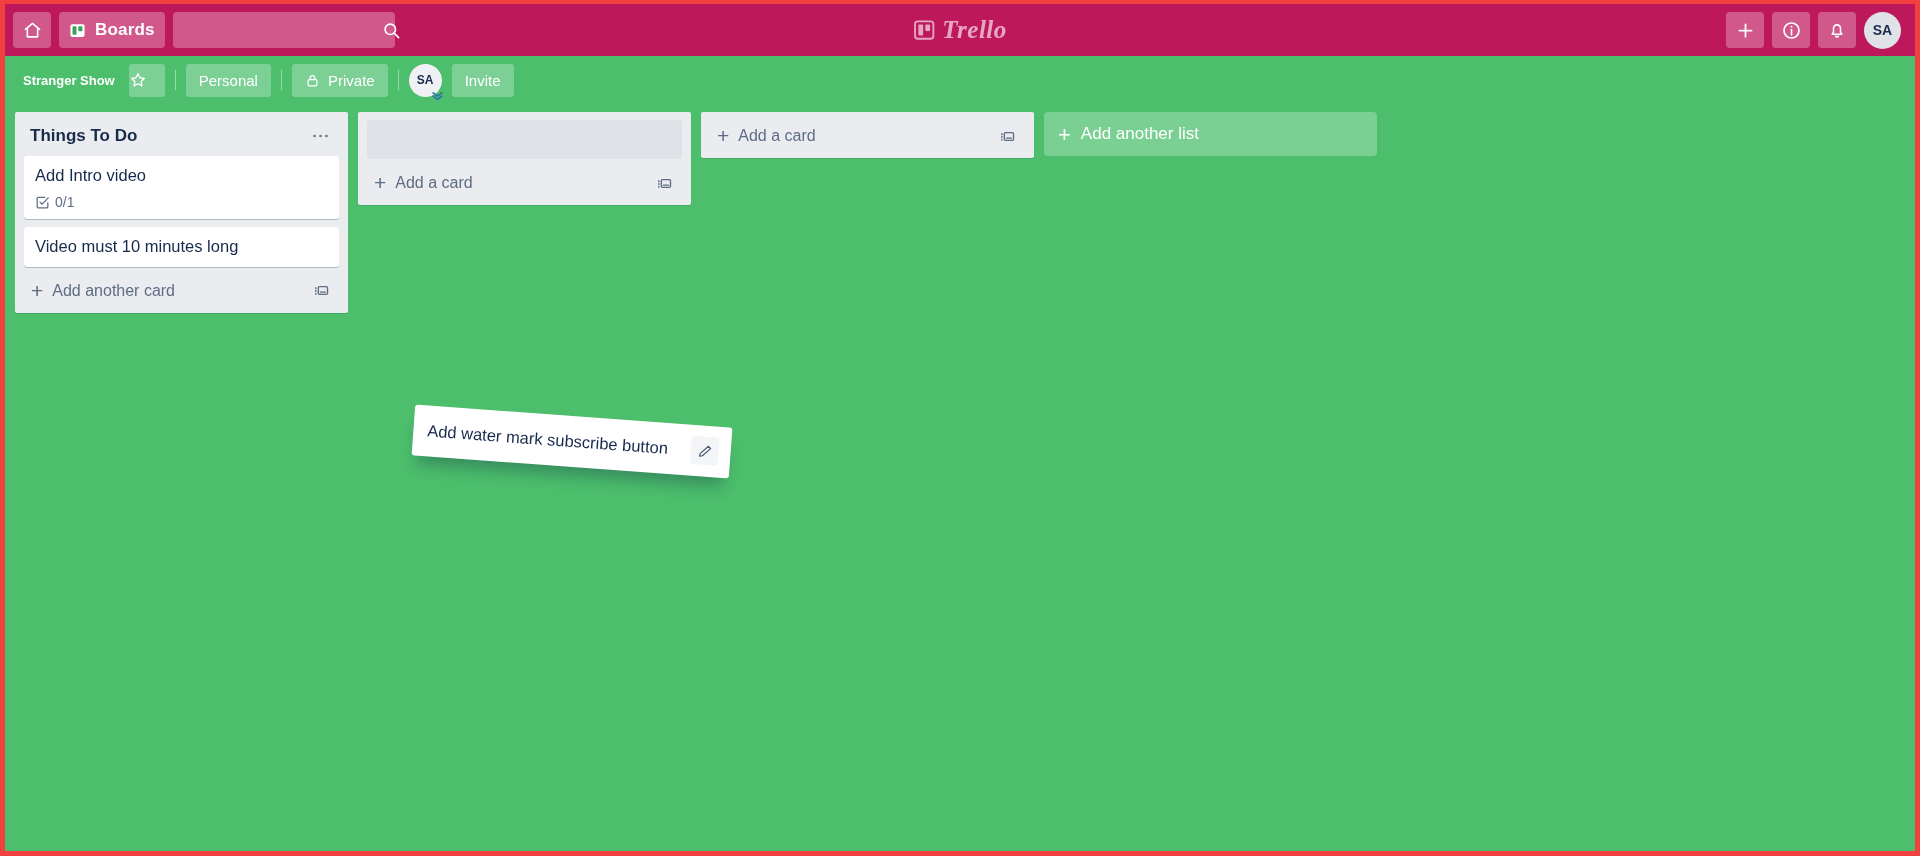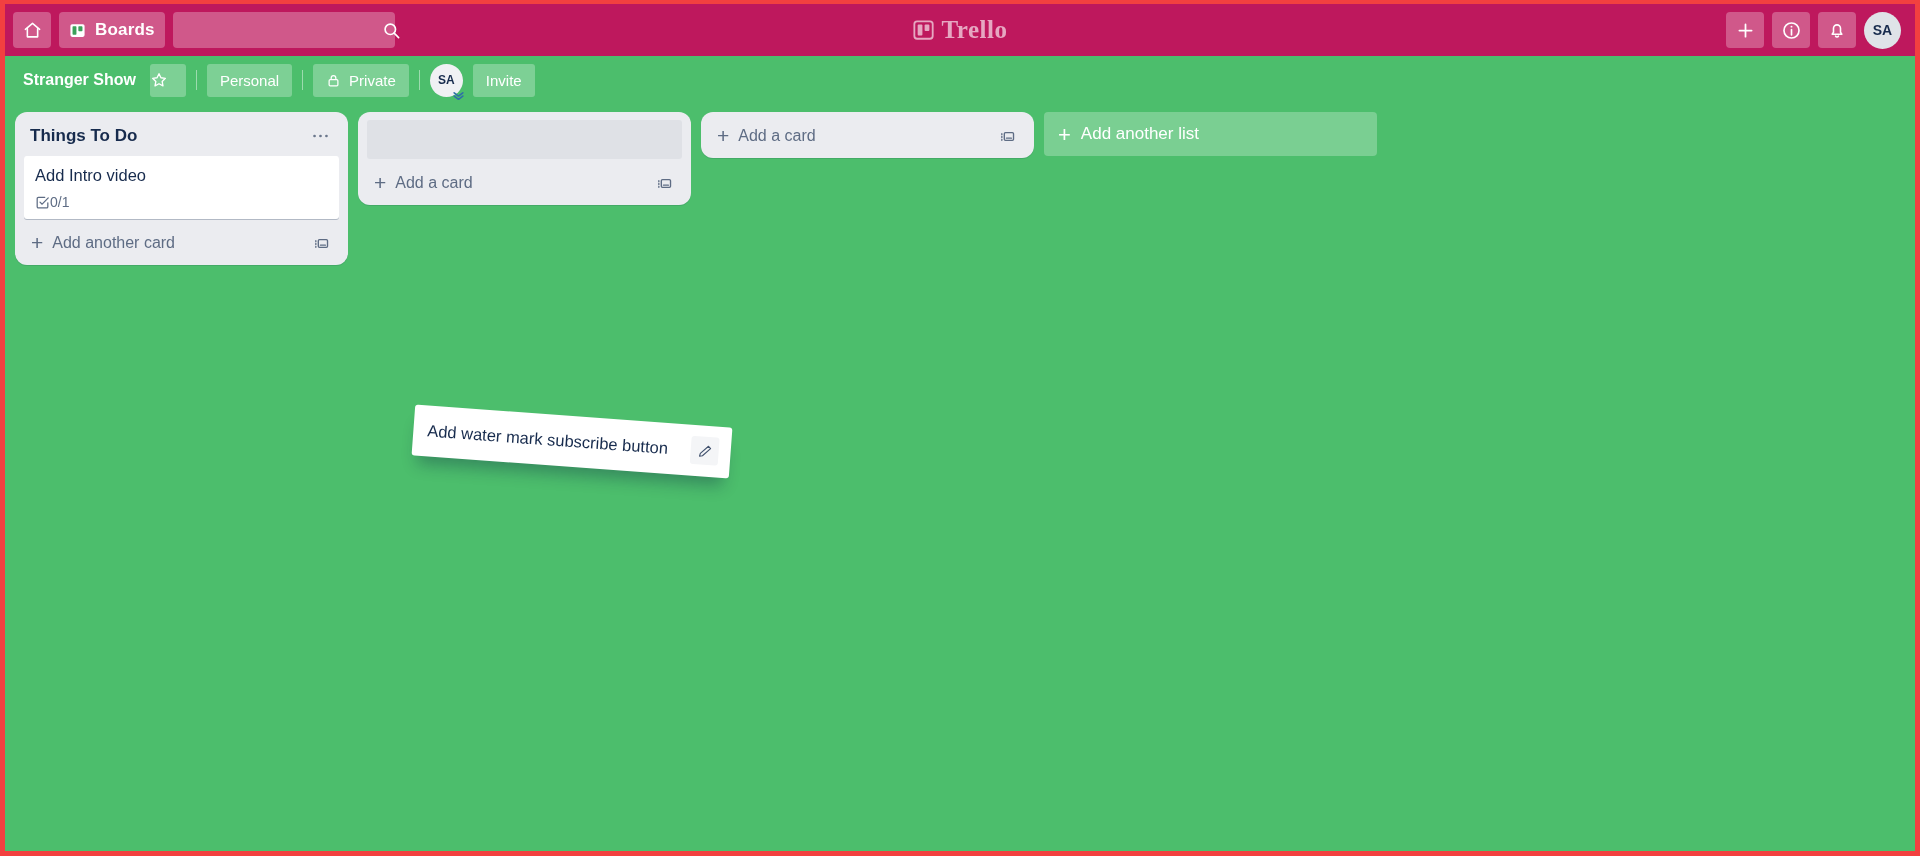--- a/index.html
+++ b/index.html
@@ -58,21 +58,21 @@
   #searchbar input::placeholder { color: rgba(255,255,255,0.85); }
   #logo {
     position: absolute; left: 50%; top: 50%;
     transform: translate(-50%,-50%);
     display: flex; align-items: center; gap: 7px;
     opacity: 0.62;
     pointer-events: none;
   }
   #logo .logotext {
     color: #ffffff; font-size: 25px;
-    font-weight: bold;
+    font-style: italic; font-weight: bold;
     font-family: "Liberation Serif", serif;
     letter-spacing: .5px;
   }
   #nav-right {
     margin-left: auto;
     display: flex; align-items: center; gap: 8px;
     padding-right: 6px;
   }
   .avatar {
     width: 37px; height: 37px; border-radius: 50%;
@@ -84,21 +84,21 @@
   }
 
   
   #boardheader {
     height: 48px; min-height: 48px;
     display: flex; align-items: center;
     padding: 0 10px 0 18px;
     gap: 0;
   }
   #boardtitle {
-    color: #fff; font-size: 16px; font-weight: bold;
+    color: #fff; font-size: 13px; font-weight: bold;
     margin-right: 14px; cursor: pointer;
     white-space: nowrap;
   }
   .bh-btn {
     background: rgba(255,255,255,0.28);
     border-radius: 3px;
     height: 33px;
     color: #ffffff;
     display: flex; align-items: center; justify-content: flex-start;
     padding: 0 13px; gap: 8px;
@@ -132,21 +132,21 @@
     flex: 1;
     display: flex; align-items: flex-start;
     padding: 8px 0 0 10px;
     gap: 10px;
     position: relative;
     overflow: hidden;
   }
   .list {
     width: 333px; min-width: 333px;
     background: #ebecf0;
-    border-radius: 12px;
+    border-radius: 2px;
     padding: 8px 9px 8px 9px;
     display: flex; flex-direction: column;
     box-shadow: 0 1px 0 rgba(9,30,66,0.12);
   }
   .list-header {
     display: flex; align-items: center;
     padding: 6px 4px 10px 6px;
   }
   .list-title {
     font-size: 17px; font-weight: bold; color: #172b4d;
@@ -167,21 +167,21 @@
     cursor: pointer;
   }
   .card-title {
     font-size: 16.5px; color: #172b4d; line-height: 1.3;
   }
   .card-badges {
     display: flex; align-items: center; gap: 5px;
     margin-top: 8px;
   }
   .badge {
-    display: flex; align-items: center; 
+    display: flex; align-items: center; gap: 5px;
     color: #5e6c84; font-size: 14px;
   }
   .placeholder-card {
     background: #dfe1e6;
     border-radius: 3px;
     height: 39px;
     margin-bottom: 8px;
   }
   .addcard-row {
     display: flex; align-items: center;
@@ -385,20 +385,23 @@
               <svg width="15" height="15" viewBox="0 0 24 24" fill="none" stroke="#5e6c84" stroke-width="2" stroke-linecap="round" stroke-linejoin="round">
                 <path d="M20.5 12.4v6.2a2 2 0 0 1-2 2H5.5a2 2 0 0 1-2-2V5.6a2 2 0 0 1 2-2h10.1"></path>
                 <path d="M8 11.4l3.4 3.3L21.2 4.6"></path>
               </svg>
             </span>
             <span>0/1</span>
           </span>
         </div>
       </div>
 
+      <div class="card">
+        <div class="card-title">Video must 10 minutes long</div>
+      </div>
 
       <div class="addcard-row">
         <span class="plus">+</span>
         <span class="lbl">Add another card</span>
         <span class="tmpl-icon">
           <svg width="17" height="17" viewBox="0 0 24 24" fill="none" stroke="#5e6c84" stroke-width="1.9" stroke-linecap="round">
             <rect x="7.5" y="6.5" width="13" height="11" rx="1.6"></rect>
             <path d="M10.5 14.4h7"></path>
             <path d="M4 8v1.4M4 12v1.4M4 16v1.4"></path>
           </svg>

